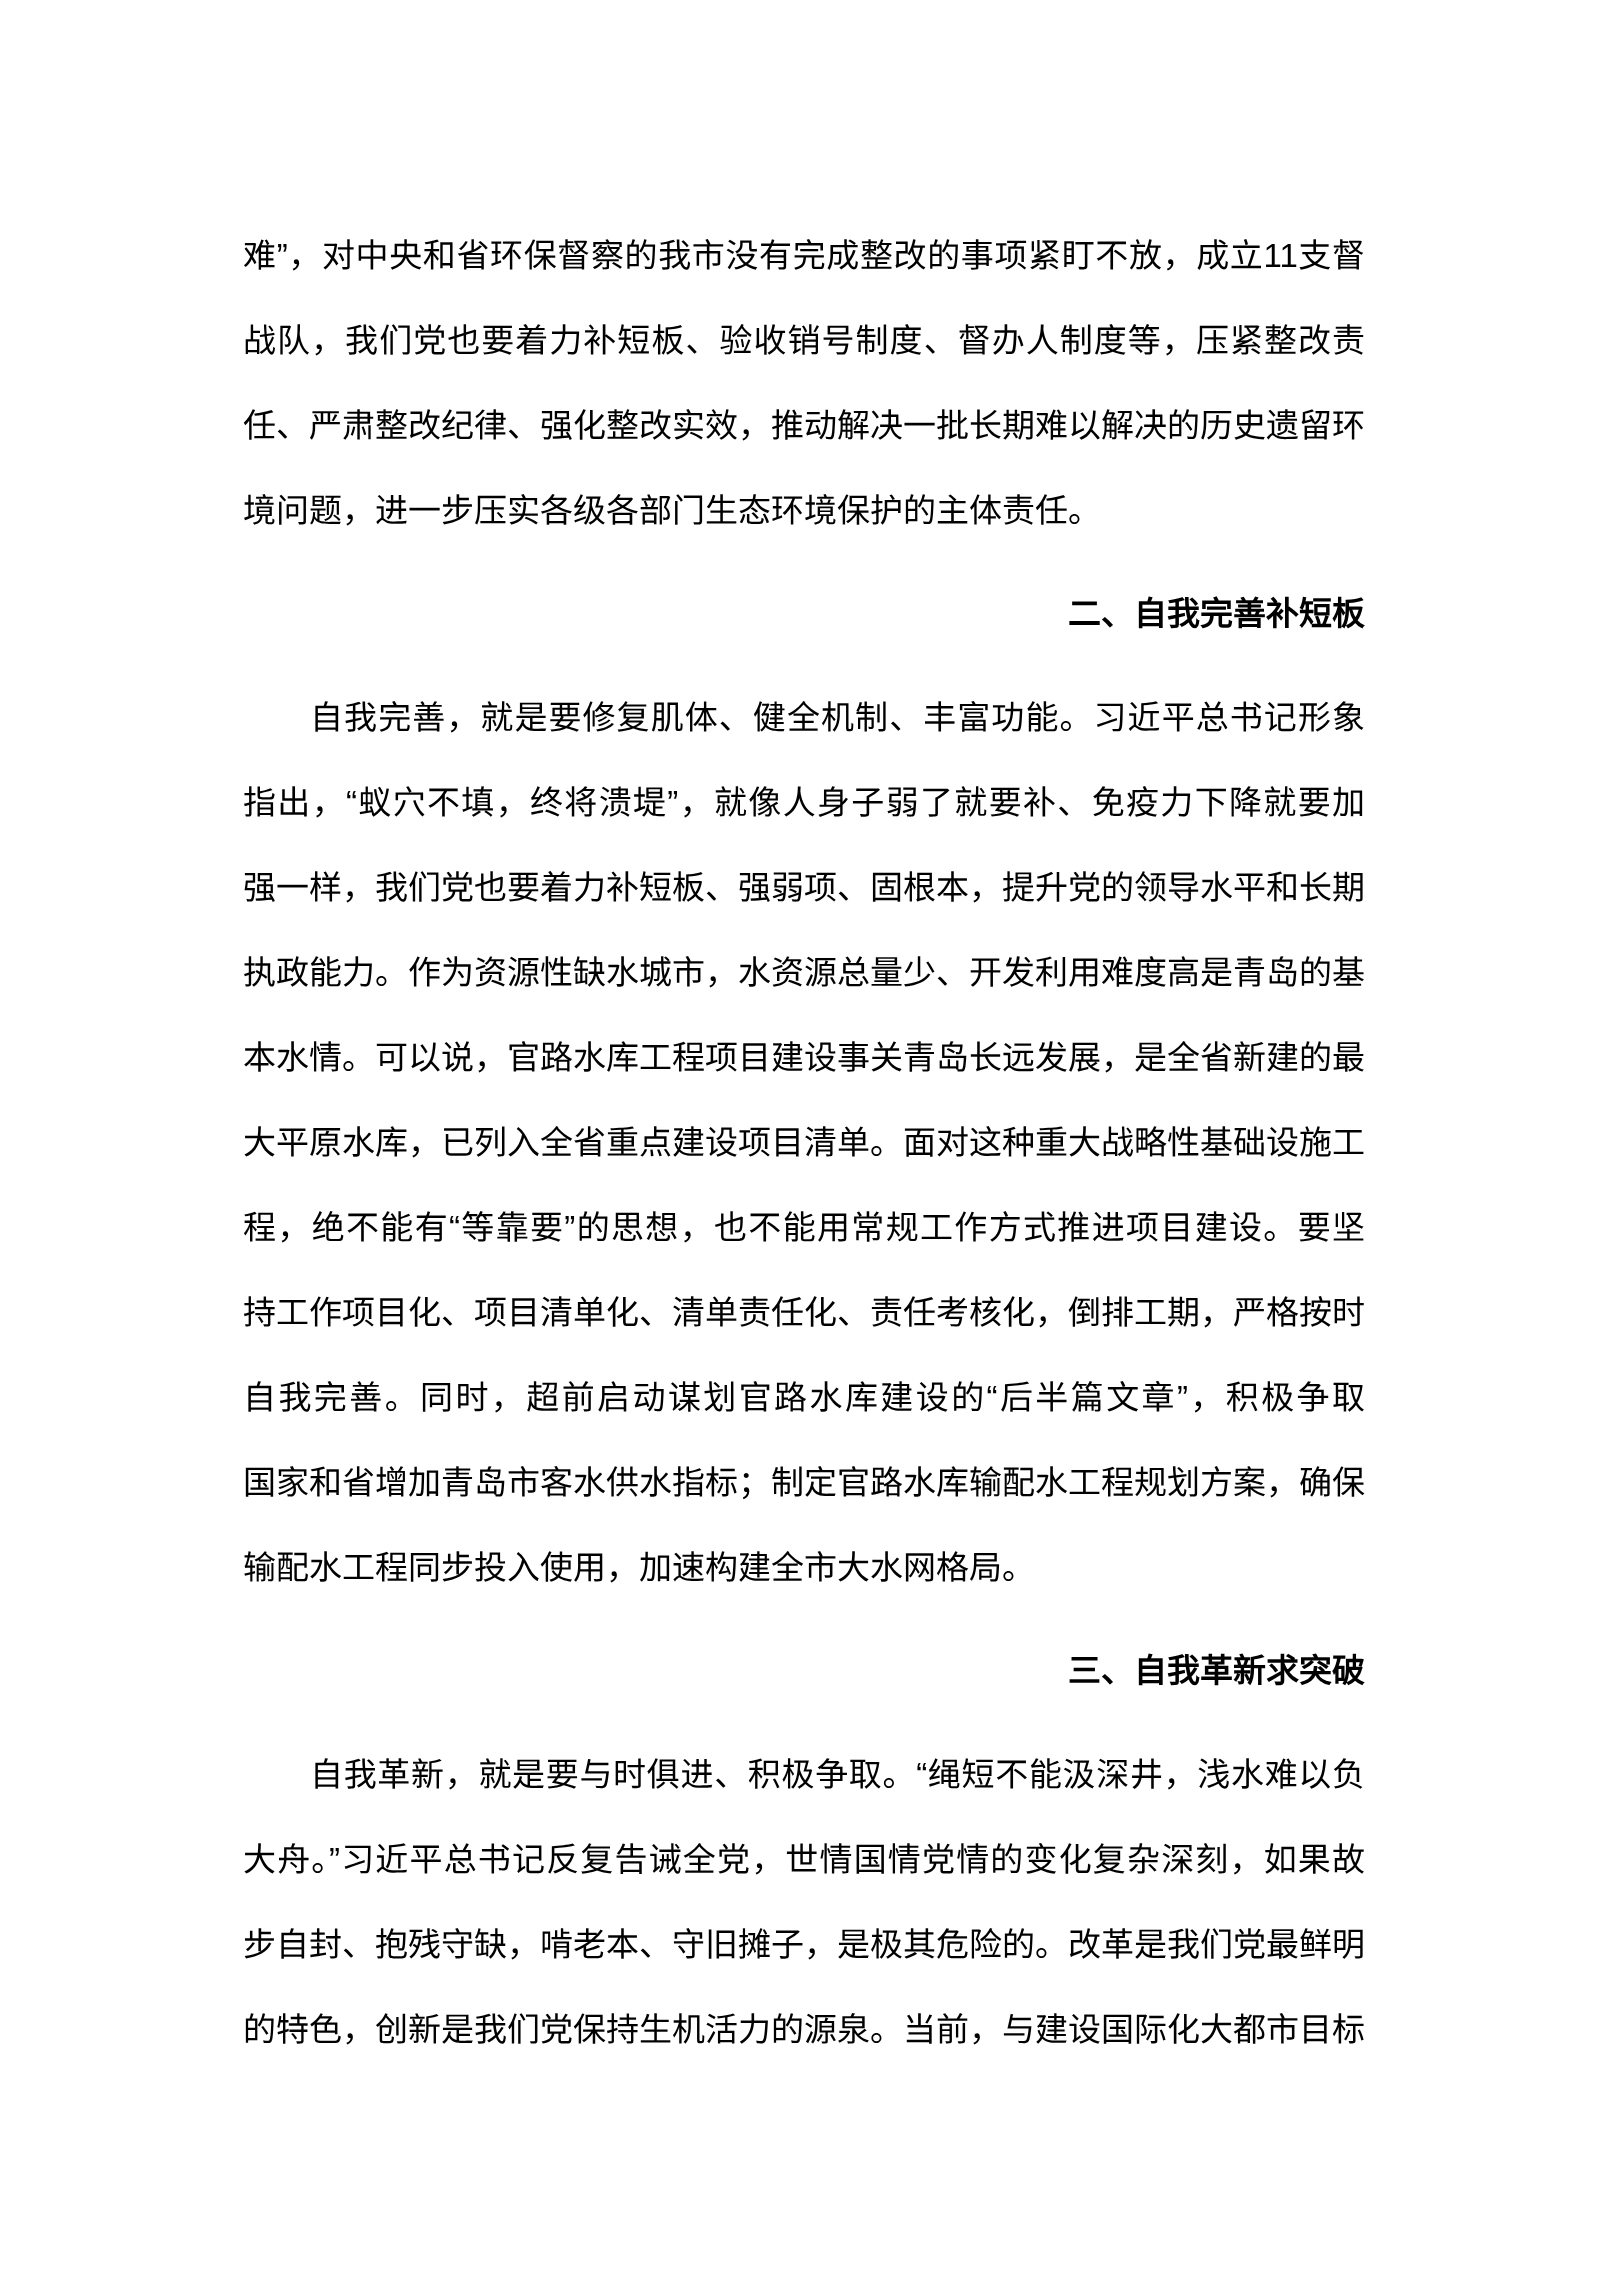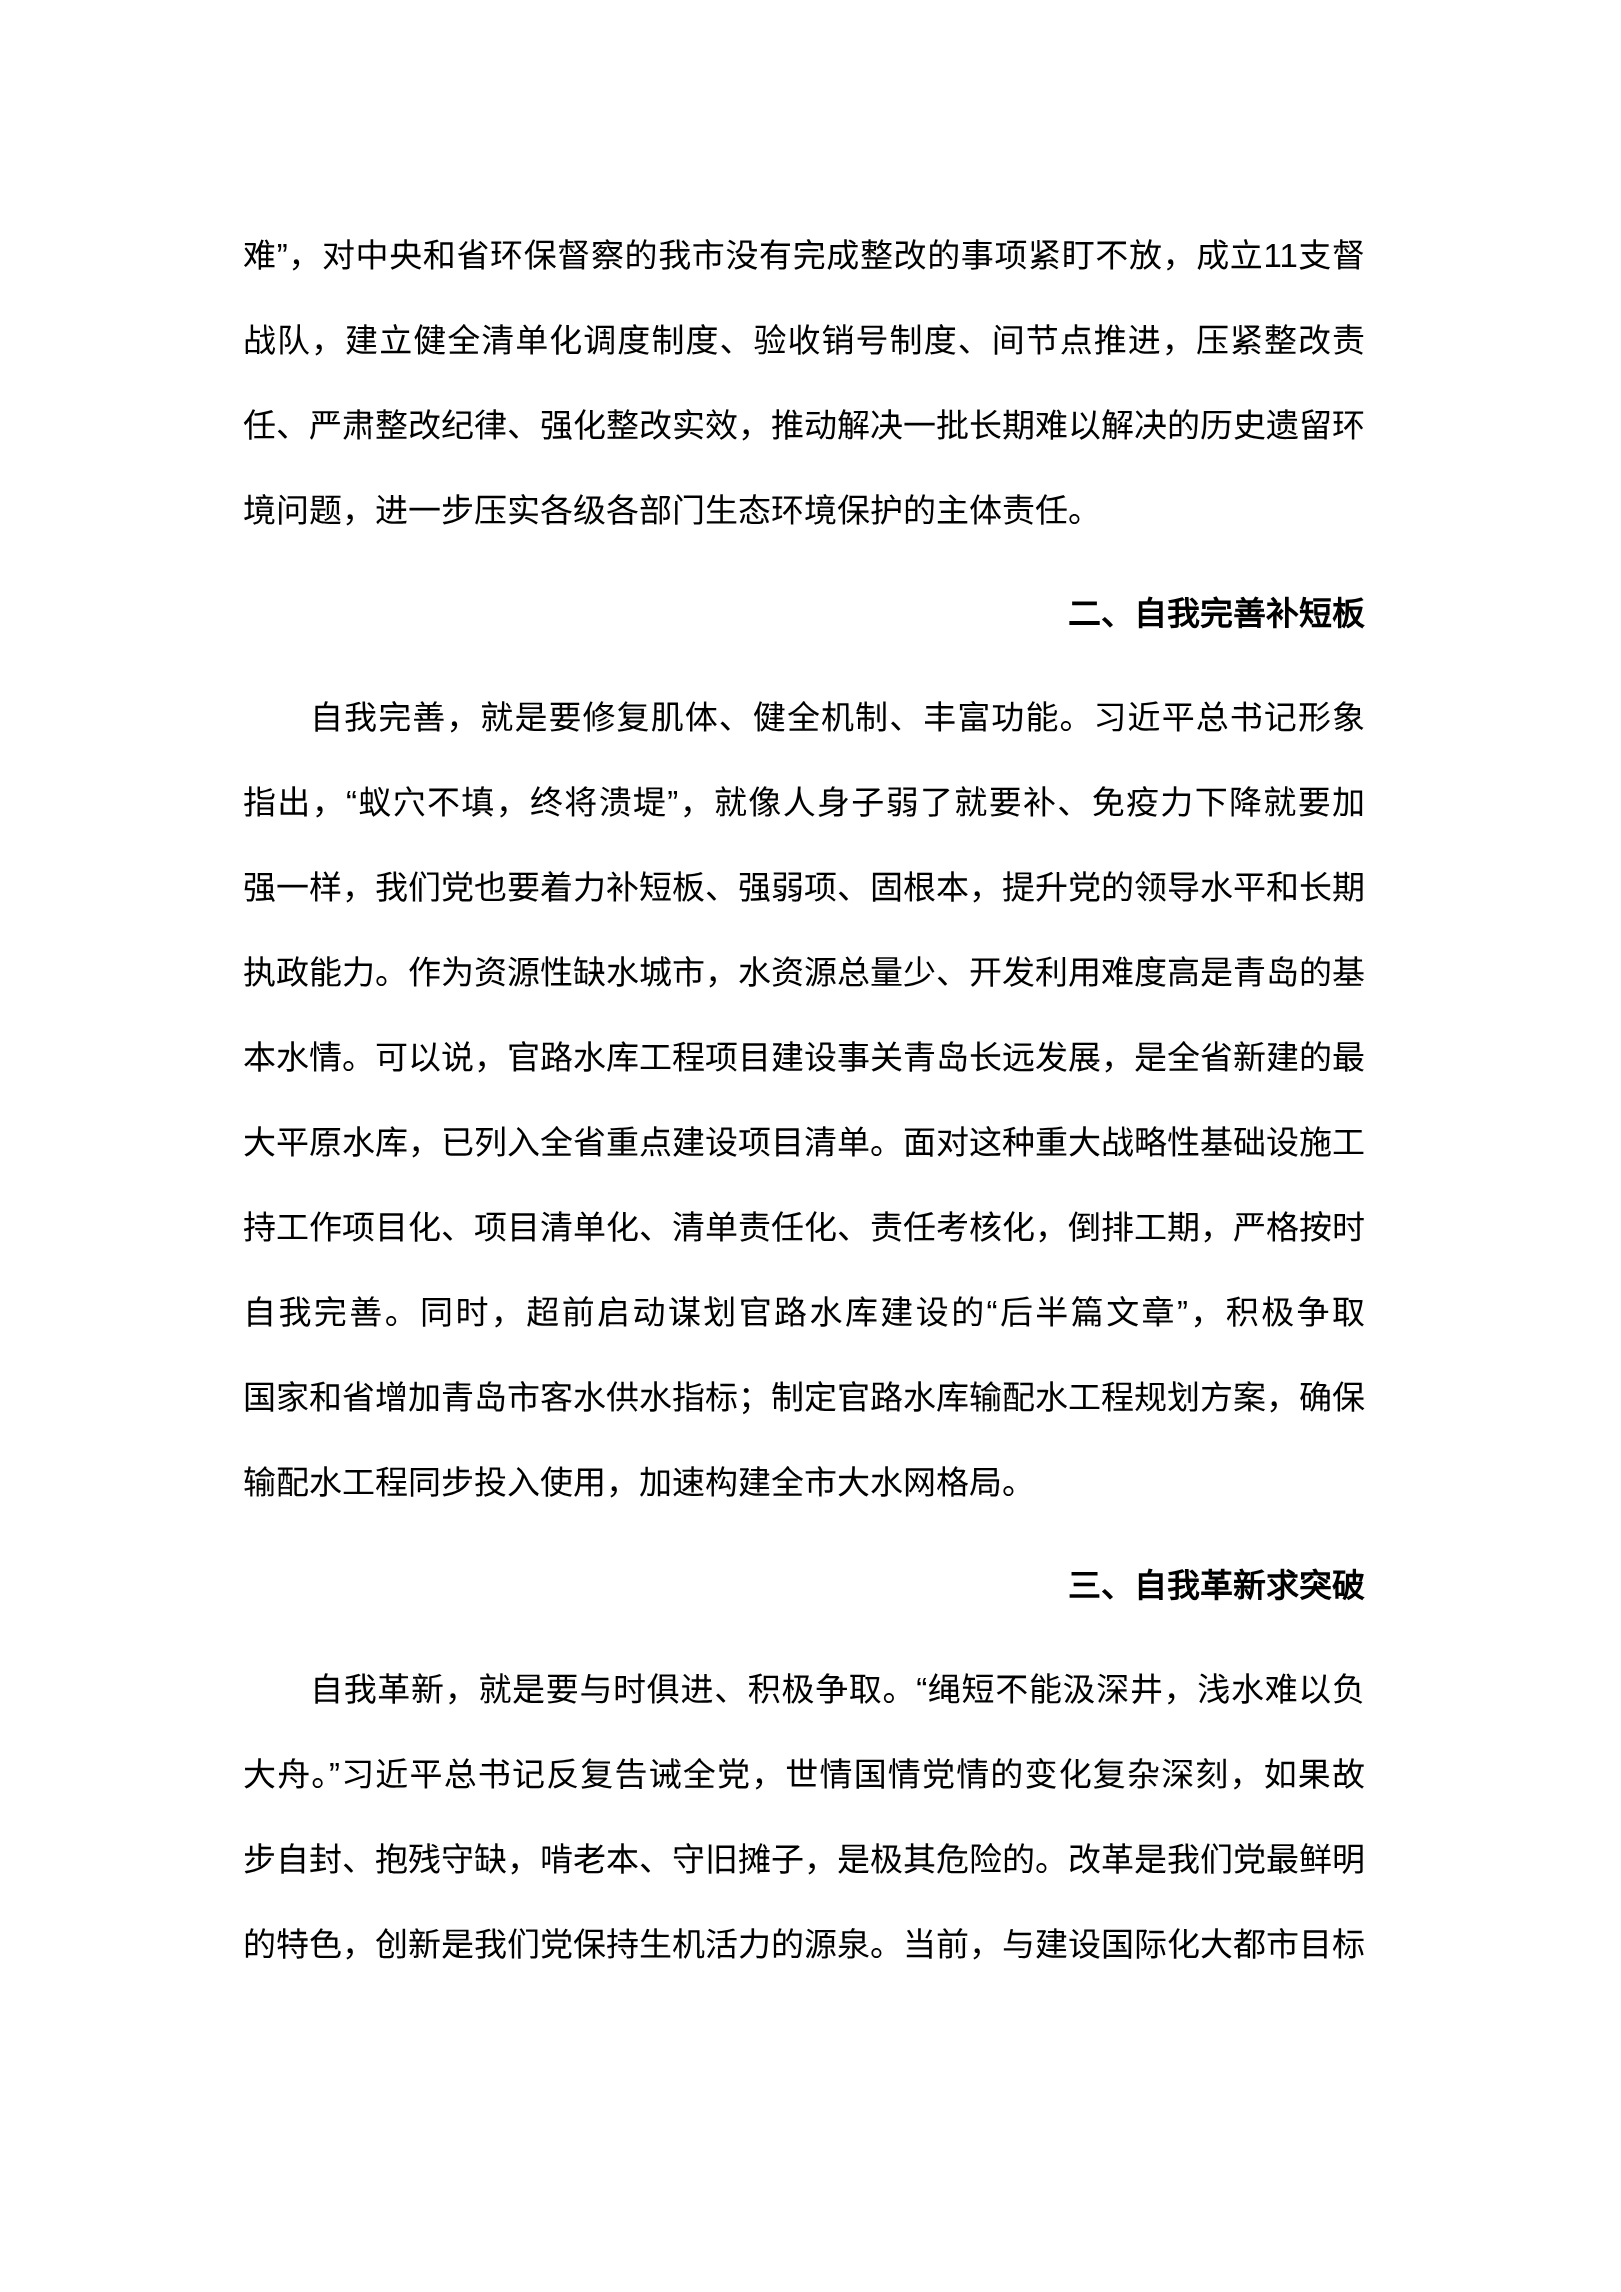--- a/index.html
+++ b/index.html
@@ -56,32 +56,33 @@
     overflow: hidden;
   }
 </style>
 </head>
 <body>
 
 <div class="page">
   <div class="doc">
       <div class="paragraph">
         <div class="line">难”，对中央和省环保督察的我市没有完成整改的事项紧盯不放，成立11支督</div>
-        <div class="line">战队，建立健全清单化调度制度、验收销号制度、间节点推进，压紧整改责</div>
+        <div class="line">战队，我们党也要着力补短板、验收销号制度、督办人制度等，压紧整改责</div>
         <div class="line">任、严肃整改纪律、强化整改实效，推动解决一批长期难以解决的历史遗留环</div>
         <div class="line para-end">境问题，进一步压实各级各部门生态环境保护的主体责任。</div>
       </div>
       <h2 class="heading">二、自我完善补短板</h2>
       <div class="paragraph">
         <div class="line indent">自我完善，就是要修复肌体、健全机制、丰富功能。习近平总书记形象地</div>
         <div class="line">指出，“蚁穴不填，终将溃堤”，就像人身子弱了就要补、免疫力下降就要加</div>
         <div class="line">强一样，我们党也要着力补短板、强弱项、固根本，提升党的领导水平和长期</div>
         <div class="line">执政能力。作为资源性缺水城市，水资源总量少、开发利用难度高是青岛的基</div>
         <div class="line">本水情。可以说，官路水库工程项目建设事关青岛长远发展，是全省新建的最</div>
         <div class="line">大平原水库，已列入全省重点建设项目清单。面对这种重大战略性基础设施工</div>
+        <div class="line">程，绝不能有“等靠要”的思想，也不能用常规工作方式推进项目建设。要坚</div>
         <div class="line">持工作项目化、项目清单化、清单责任化、责任考核化，倒排工期，严格按时</div>
         <div class="line">自我完善。同时，超前启动谋划官路水库建设的“后半篇文章”，积极争取</div>
         <div class="line">国家和省增加青岛市客水供水指标；制定官路水库输配水工程规划方案，确保</div>
         <div class="line para-end">输配水工程同步投入使用，加速构建全市大水网格局。</div>
       </div>
       <h2 class="heading">三、自我革新求突破</h2>
       <div class="paragraph">
         <div class="line indent">自我革新，就是要与时俱进、积极争取。“绳短不能汲深井，浅水难以负</div>
         <div class="line">大舟。”习近平总书记反复告诫全党，世情国情党情的变化复杂深刻，如果故</div>
         <div class="line">步自封、抱残守缺，啃老本、守旧摊子，是极其危险的。改革是我们党最鲜明</div>

